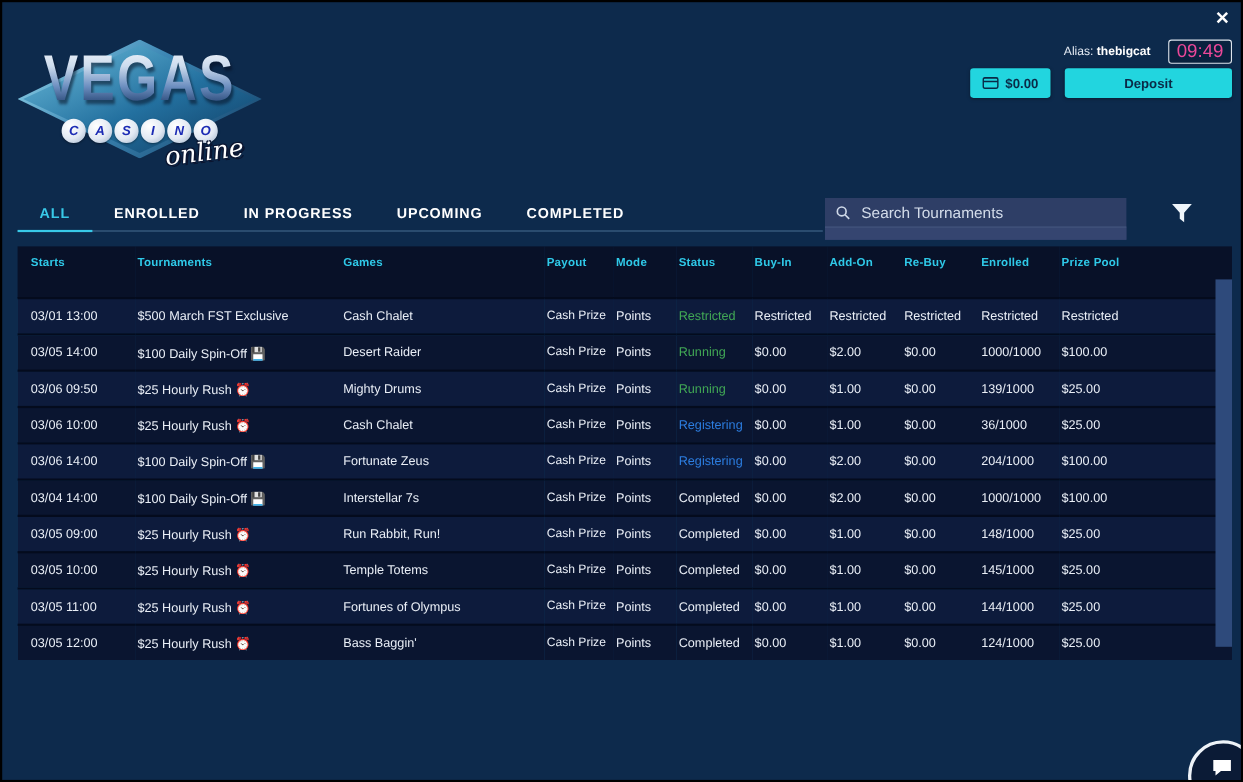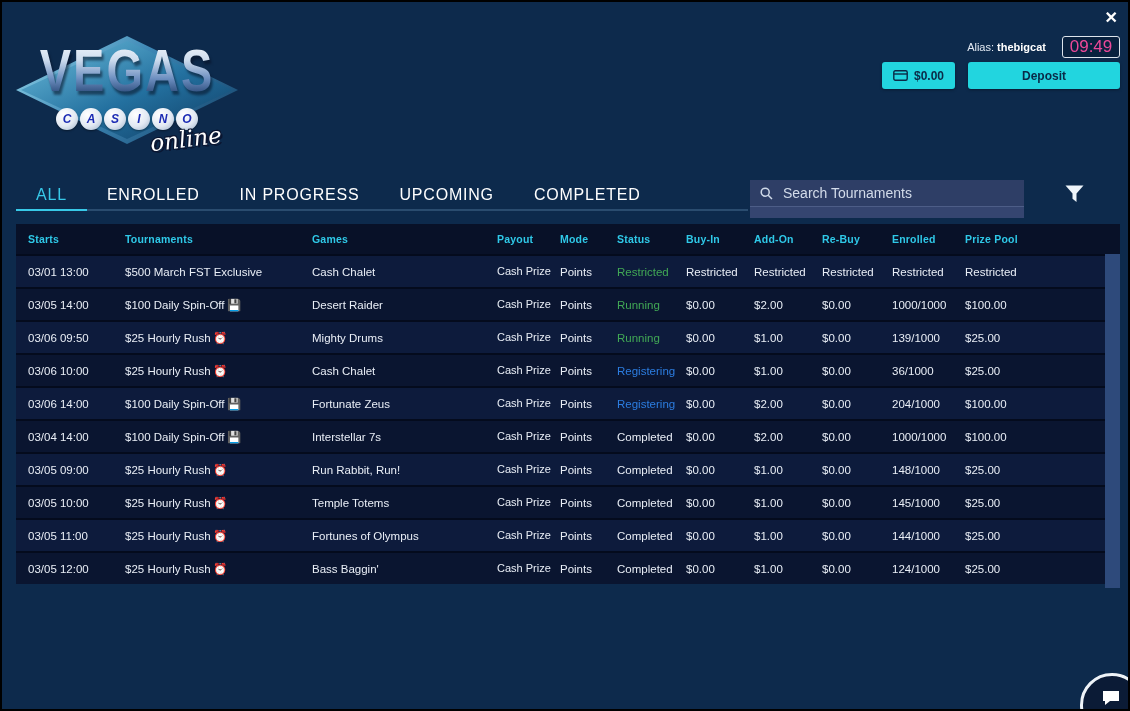--- a/index.html
+++ b/index.html
@@ -38,37 +38,37 @@
     background:radial-gradient(circle at 35% 30%,#ffffff,#e2e9f3 55%,#9fb2c9);
     display:flex;align-items:center;justify-content:center;
     font-size:12px;font-weight:bold;font-style:italic;color:#1c2bb4;
     box-shadow:0 1px 2px rgba(0,0,0,.4);}
   .logo-online{position:absolute;top:104px;right:16px;font-family:"DejaVu Serif",serif;font-style:italic;
     font-size:23px;color:#fff;transform:rotate(-7deg);
     text-shadow:2px 2px 0 #0b1530,-1px -1px 0 #0b1530,1px -1px 0 #0b1530,-1px 1px 0 #0b1530;}
   
   .tabs{position:absolute;left:14px;top:178px;width:732px;height:29px;display:flex;
     border-bottom:2px solid rgba(120,165,205,.28);}
-  .tab{position:relative;padding:6px 20px 9px;font-size:16px;font-weight:normal;letter-spacing:.8px;
+  .tab{position:relative;padding:6px 20px 9px;font-size:13px;font-weight:bold;letter-spacing:.8px;
     color:#ffffff;cursor:pointer;white-space:nowrap;text-align:center;}
   .tab.active{color:#38c9e8;}
   .tab.active::after{content:"";position:absolute;left:0;right:0;bottom:-2px;height:2px;background:#38c9e8;}
   
   .search-panel{position:absolute;left:748px;top:178px;width:274px;height:38px;background:#2e3e66;}
   .search-input-row{height:26px;border-bottom:1px solid #4d5d87;display:flex;align-items:center;padding:0 10px;gap:8px;}
   .search-input{flex:1;background:transparent;border:none;outline:none;color:#fff;font-size:14px;
     font-family:"Liberation Sans",sans-serif;}
   .search-input::placeholder{color:#d3dcea;}
   .search-panel-footer{height:11px;background:#354570;}
   .filter-btn{position:absolute;left:1060px;top:181px;width:24px;height:22px;cursor:pointer;
     display:flex;align-items:center;justify-content:center;}
   
   .tournaments-table{position:absolute;left:14px;top:222px;width:1104px;border-collapse:collapse;table-layout:fixed;}
   .tournaments-table th{height:30px;background:#081128;color:#2fc9e8;font-size:10.5px;font-weight:bold;
-    text-align:left;padding:0 0 0 2px;letter-spacing:.2px;}
+    text-align:left;padding:0 0 16px 2px;letter-spacing:.2px;}
   .tournaments-table th:first-child{padding-left:12px;}
   .tournaments-table td{height:31px;font-size:11.5px;color:#e9eef6;padding:0 0 0 2px;overflow:hidden;white-space:nowrap;}
   .tournaments-table td:first-child{padding-left:12px;}
   .tournaments-table td.payout-cell{white-space:normal;line-height:13px;font-size:11px;}
   .tournaments-table tbody tr{border-top:2px solid #040b1d;cursor:pointer;margin-left:40px;}
   .tournaments-table tbody tr:nth-child(odd){background:#0d1b3c;}
   .tournaments-table tbody tr:nth-child(even){background:#0a1530;}
   .status-green{color:#41a855;}
   .status-blue{color:#2c7de0;}
   .status-plain{color:#e9eef6;}

